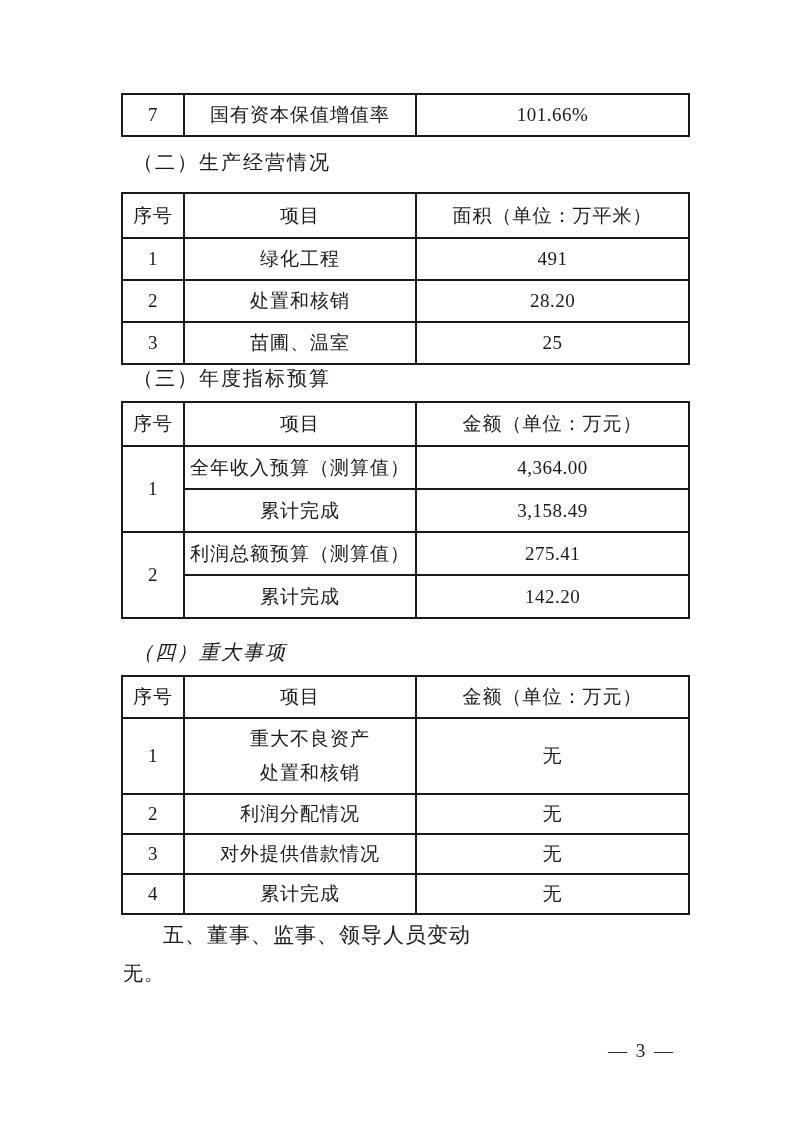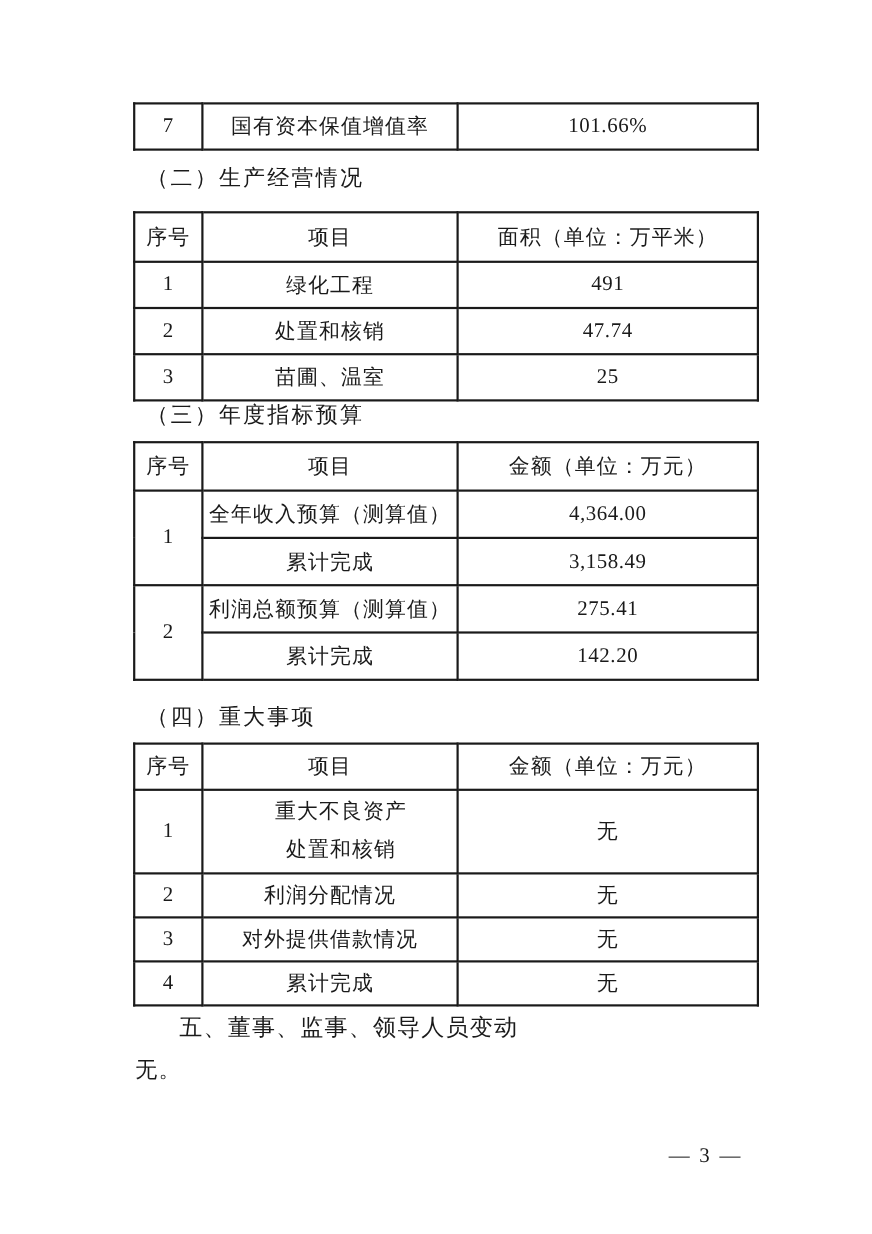--- a/index.html
+++ b/index.html
@@ -112,21 +112,21 @@
         <th>面积（单位：万平米）</th>
       </tr>
       <tr class="data-row">
         <td class="num">1</td>
         <td>绿化工程</td>
         <td class="num">491</td>
       </tr>
       <tr class="data-row">
         <td class="num">2</td>
         <td>处置和核销</td>
-        <td class="num">47.74</td>
+        <td class="num">28.20</td>
       </tr>
       <tr class="data-row">
         <td class="num">3</td>
         <td>苗圃、温室</td>
         <td class="num">25</td>
       </tr>
     </tbody>
       </table>
 
     <div class="abs sec-heading" style="top:368px;font-family:Liberation Mono, monospace;">（三）年度指标预算</div>
@@ -157,21 +157,21 @@
         <td>利润总额预算（测算值）</td>
         <td class="num">275.41</td>
       </tr>
       <tr class="data-row">
         <td>累计完成</td>
         <td class="num">142.20</td>
       </tr>
     </tbody>
       </table>
 
-    <div class="abs sec-heading" style="top:640px;">（四）重大事项</div>
+    <div class="abs sec-heading" style="top:640px;font-style:italic;">（四）重大事项</div>
 
     <table class="abs major" style="top:675px;">
       <colgroup>
           <col style="width:62px">
           <col style="width:232px">
           <col style="width:273px">
         </colgroup>
       <tbody>
           <tr class="hdr-row">
         <th>序号</th>

